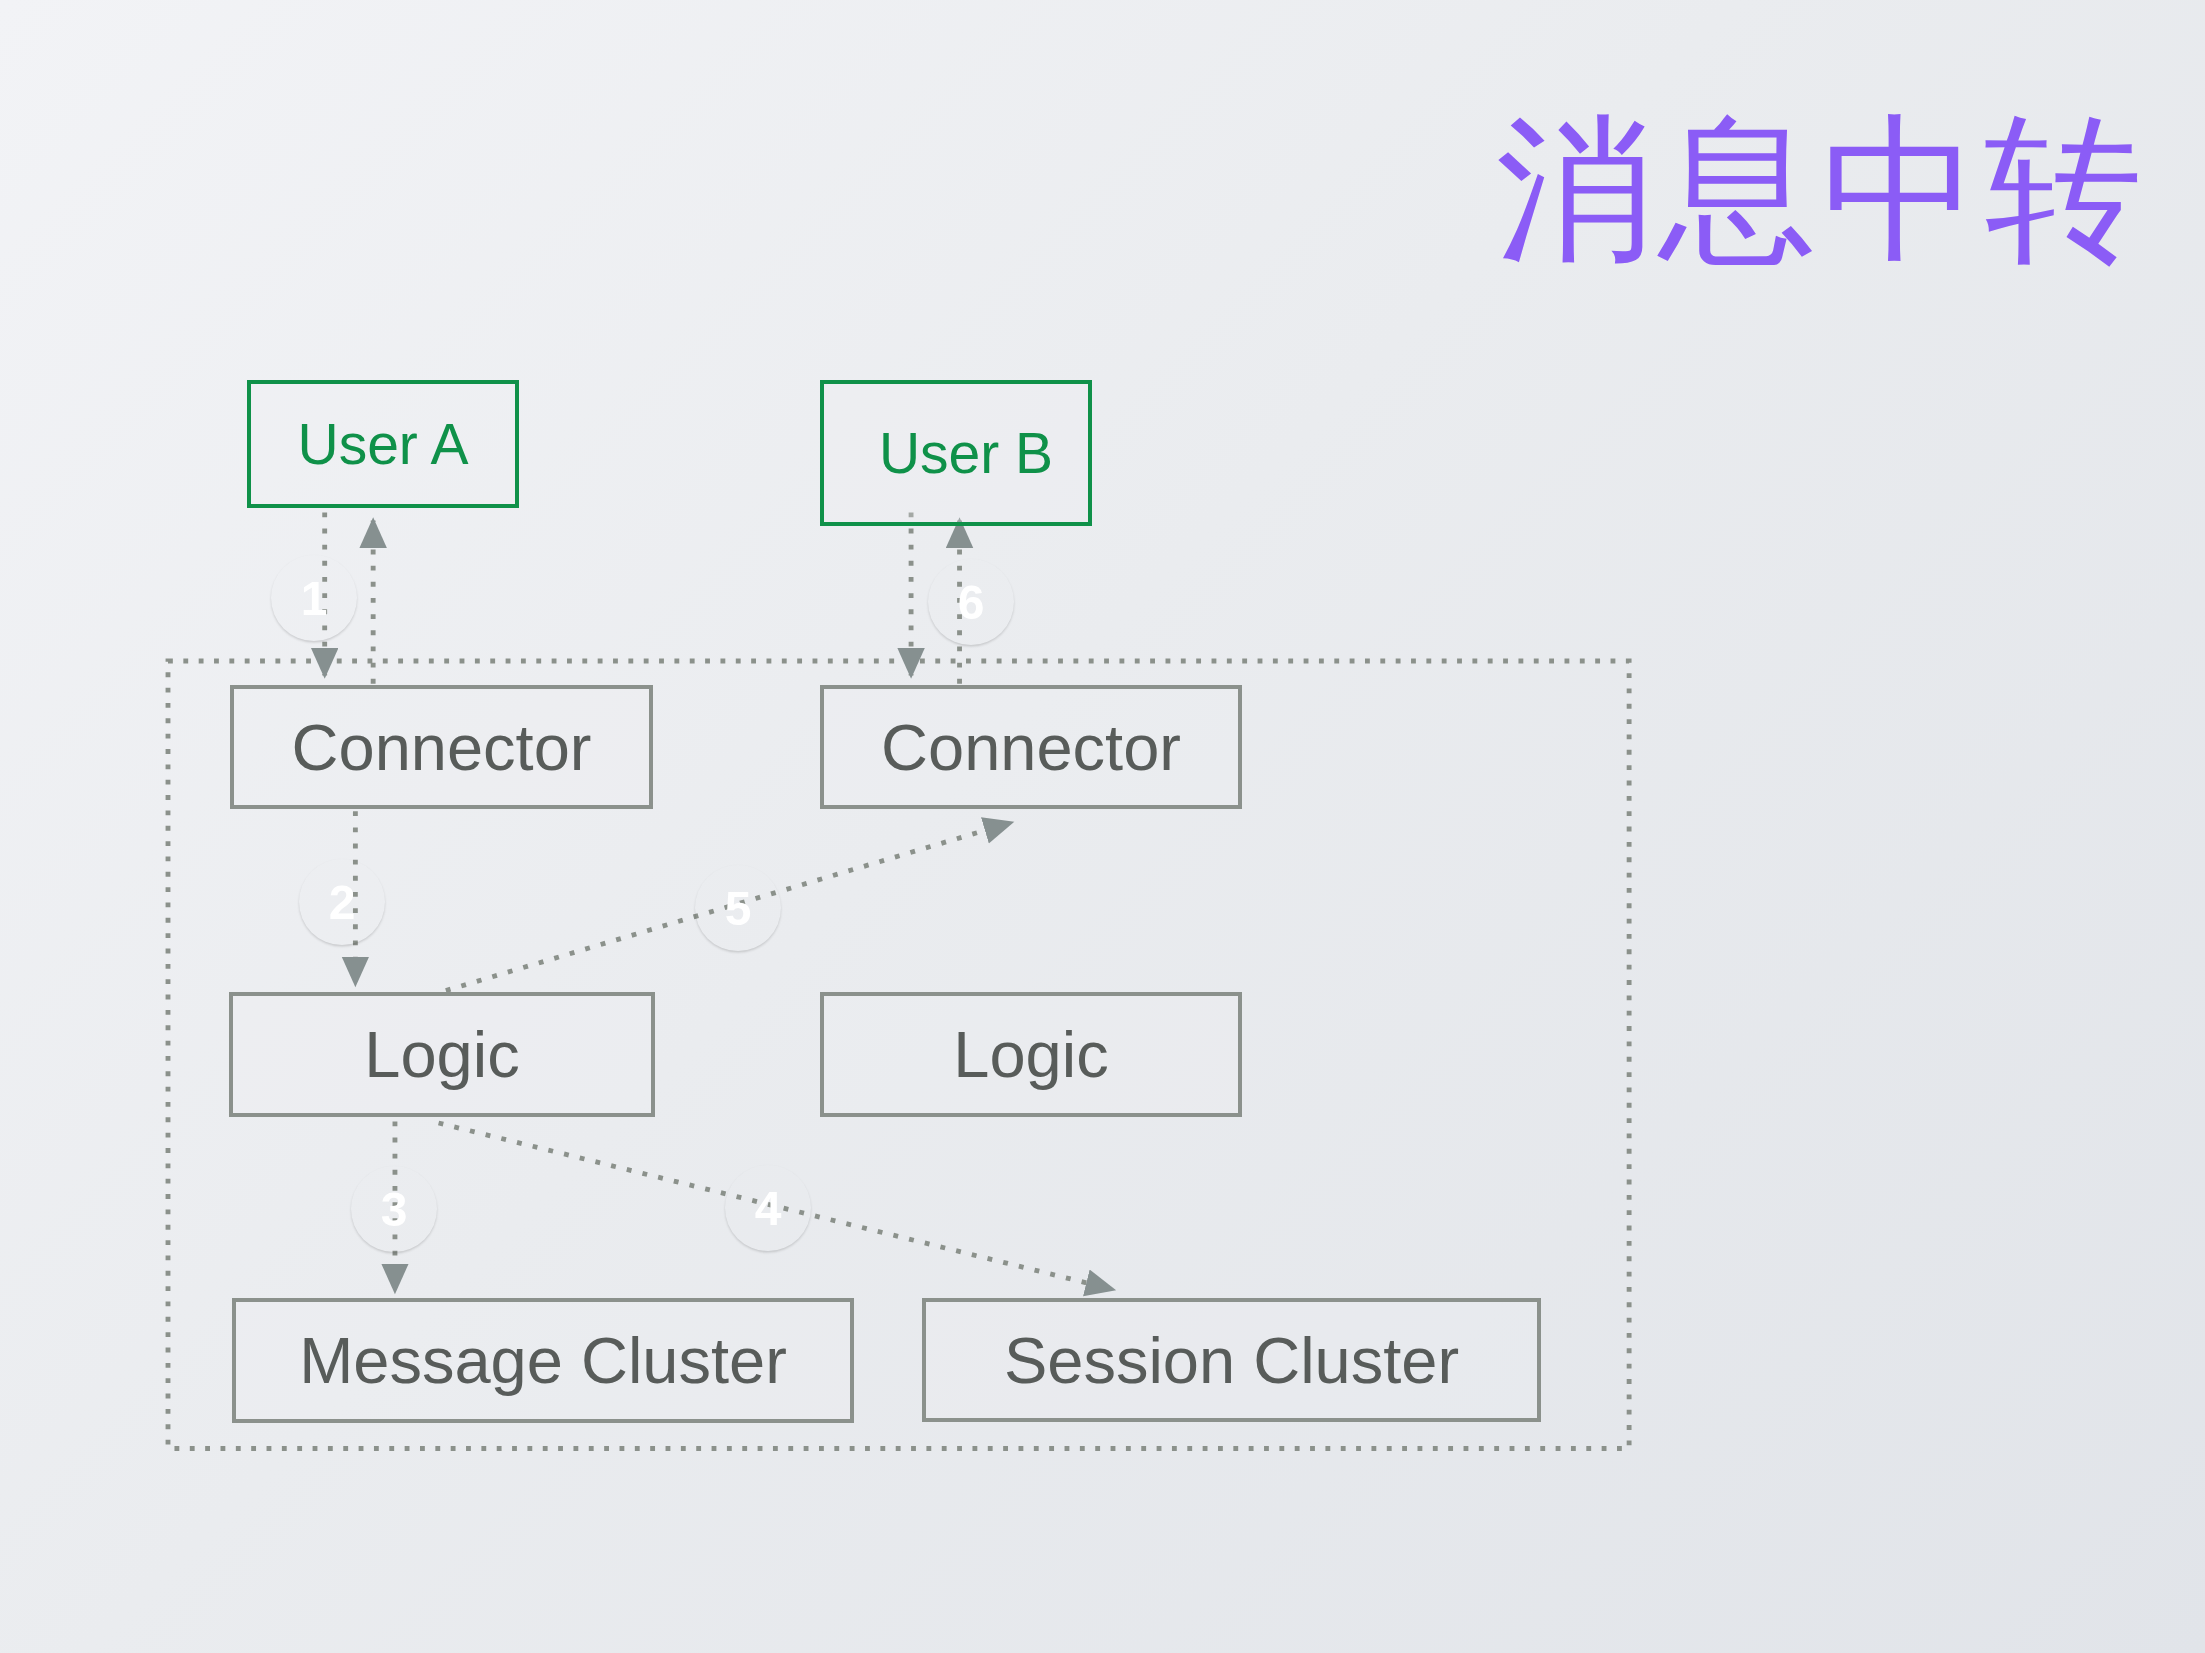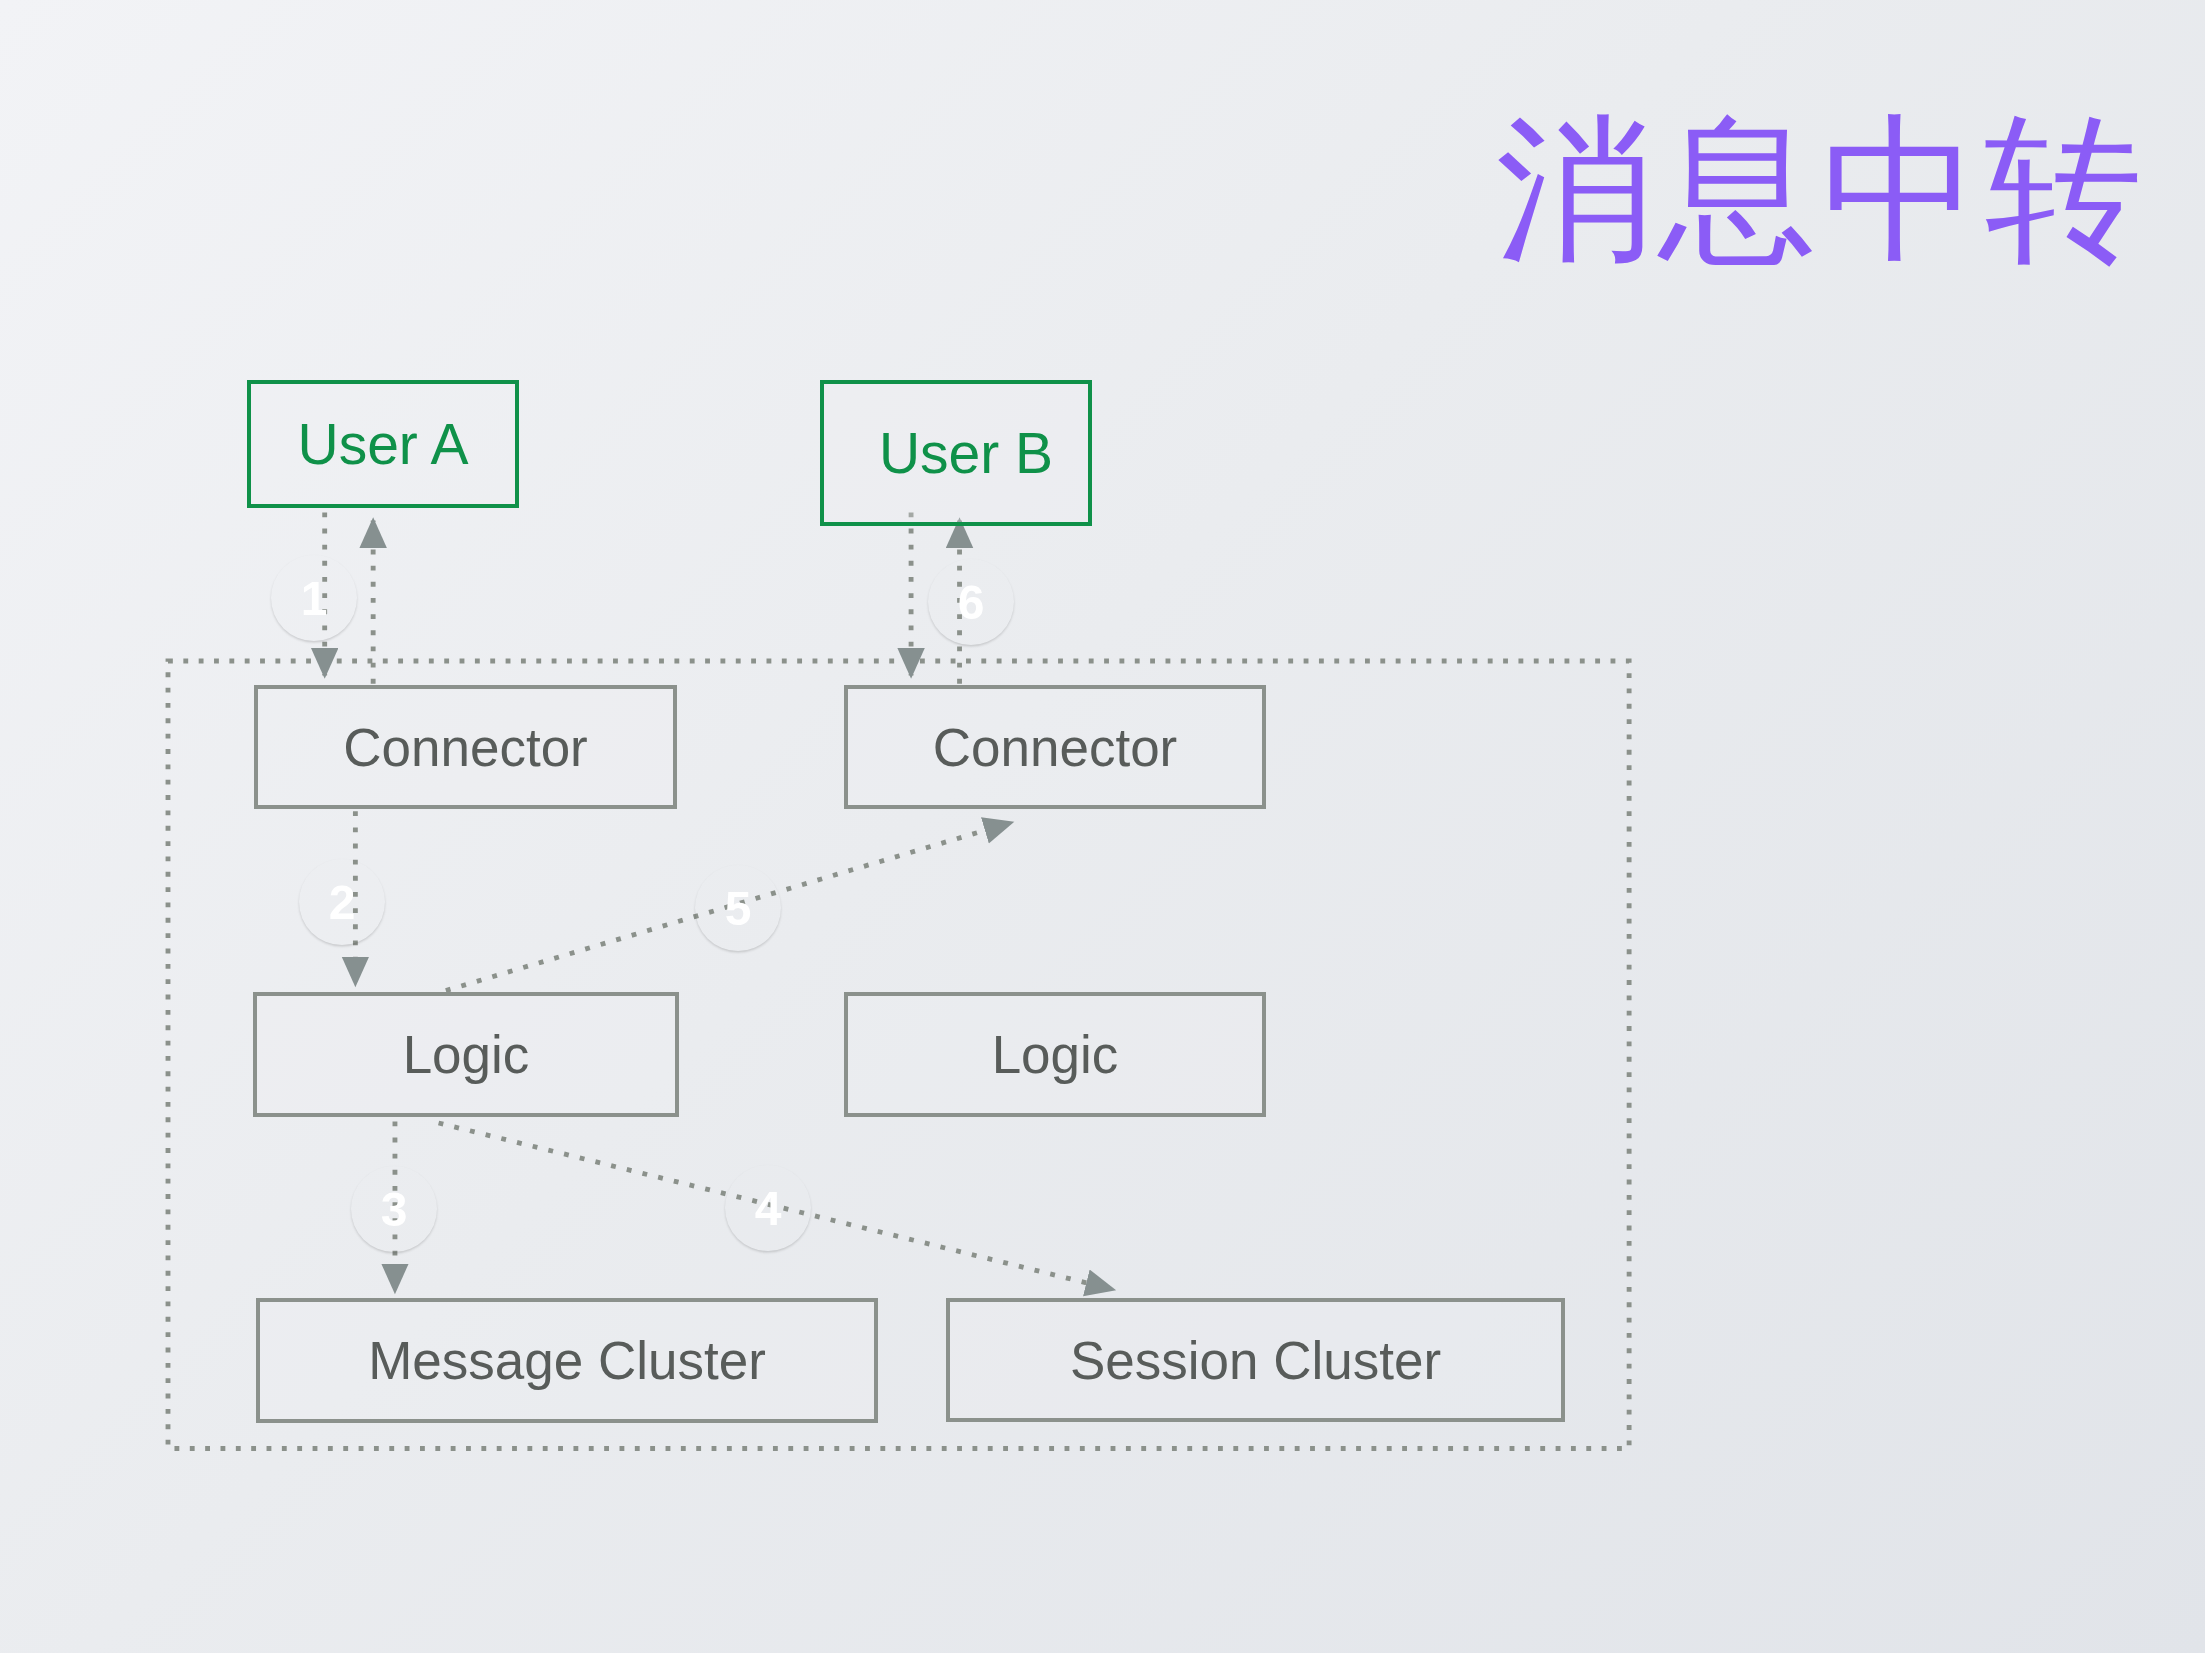--- a/index.html
+++ b/index.html
@@ -19,21 +19,21 @@
   }
 
   .edges-svg{position:absolute;left:0;top:0;width:2205px;height:1654px;}
 
   .box{
     position:absolute;display:flex;align-items:center;justify-content:center;
     box-sizing:border-box;background:rgba(240,241,244,0.25);
   }
   .box .lbl{white-space:nowrap;}
   .user-box{border:4.8px solid #0f9149;color:#0f9149;font-size:57px;}
-  .gray-box{border:4px solid #8b918c;color:#585c5a;font-size:53px;margin-left:24px;}
+  .gray-box{border:4px solid #8b918c;color:#585c5a;font-size:65px;}
 
   .step-circle{
     position:absolute;width:86px;height:86px;border-radius:50%;
     background:radial-gradient(circle at 38% 22%,#d8username 0,#d06a18 0),linear-gradient(180deg,#d06a18 0%,#c05a10 55%,#ae4b0a 100%);
     display:flex;align-items:center;justify-content:center;
     color:#ffffff;font-size:48px;font-weight:bold;
     box-shadow:0 1.6px 2.4px rgba(0,0,0,0.15);
   }
 </style>
 </head>

